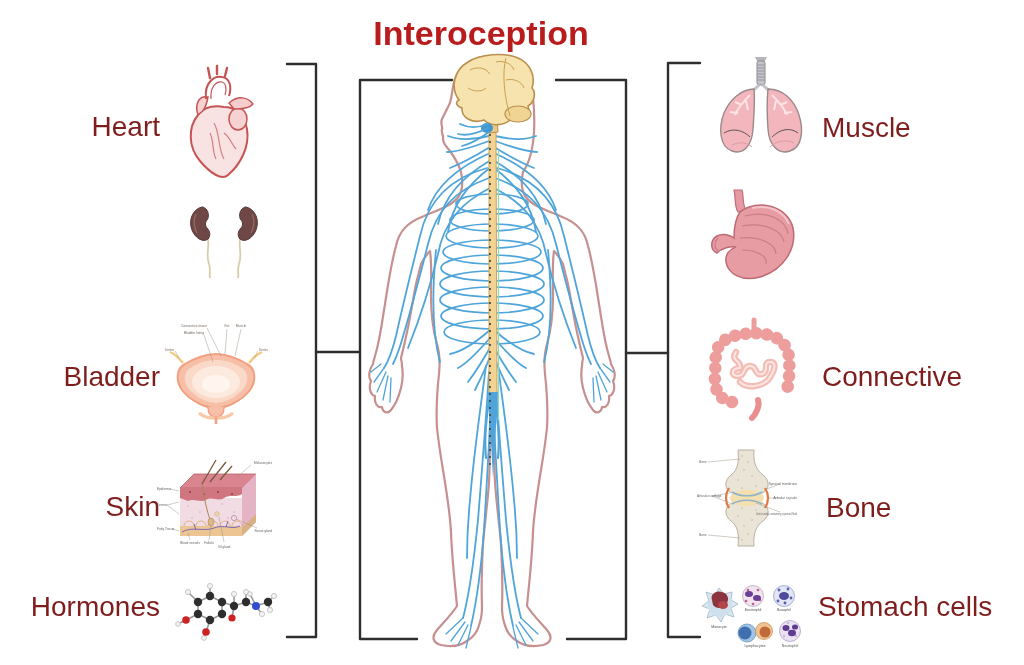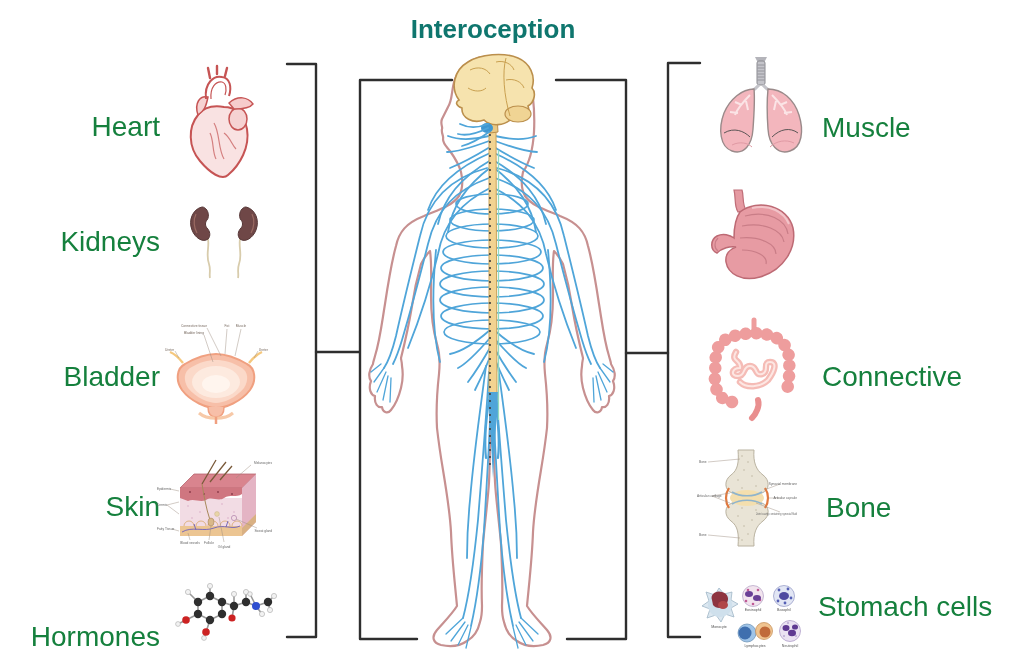--- a/index.html
+++ b/index.html
@@ -1,20 +1,20 @@
 <!DOCTYPE html>
 <html><head>
 <meta charset="utf-8">
 <style>
   html,body{margin:0;padding:0;background:#fff;}
   .stage{position:relative;width:1024px;height:665px;background:#fff;overflow:hidden;
          font-family:"Liberation Sans",sans-serif;}
-  .page-title{position:absolute;left:332px;top:14px;width:322px;text-align:center;
-              font-size:26px;font-weight:700;color:#0f766e;}
-  .organ-label{position:absolute;font-size:28px;color:#15803d;line-height:34px;white-space:nowrap;}
+  .page-title{position:absolute;left:320px;top:14px;width:322px;text-align:center;
+              font-size:34px;font-weight:700;color:#b91c1c;}
+  .organ-label{position:absolute;font-size:28px;color:#7f1d1d;line-height:34px;white-space:nowrap;}
   .organ-label.left{width:160px;text-align:right;left:0;}
   .icon{position:absolute;}
   .icon svg{width:100%;height:100%;display:block;}
   svg text{font-family:"Liberation Sans",sans-serif;}
   .tt{font-size:3.3px;fill:#77695f;}
   .tg{font-size:3.2px;fill:#666;}
   .tc{font-size:3.6px;fill:#555;}
   .leader{stroke:#9a8a7e;stroke-width:0.45;fill:none;}
   .nerve{stroke:#4fa5d9;stroke-width:1.8;fill:none;stroke-linecap:round;}
   .frameln{stroke:#2e2e2e;stroke-width:2.4;fill:none;stroke-linecap:round;stroke-linejoin:round;}
@@ -146,24 +146,23 @@
                  M506,80 C514,78 522,82 524,88 M468,88 C474,92 482,92 486,88
                  M506,58 C502,72 504,96 510,116" fill="none" stroke="#c9a050" stroke-width="1"></path>
         <ellipse cx="487" cy="128" rx="6" ry="5" fill="#3f97d0"></ellipse>
         <path d="M488,124 C478,128 468,128 460,124 M488,128 C476,134 466,136 458,134
                  M489,132 C478,140 470,144 462,146" class="nerve" stroke-width="2.4"></path>
       </g>
     </g>
   </svg>
 
   <div class="organ-label left" style="top:110px">Heart</div>
-  <div class="organ-label left" style="top:225px">Kidneys</div>
   <div class="organ-label left" style="top:490px">Skin</div>
   <div class="organ-label left" style="top:360px">Bladder</div>
-  <div class="organ-label left" style="top:620px">Hormones</div>
+  <div class="organ-label left" style="top:590px">Hormones</div>
 
   <div class="icon" style="left:170px;top:63px;width:100px;height:125px">
     <svg viewBox="0 0 100 125">
       <path d="M28,52 C18,64 18,84 30,98 C40,110 52,118 58,112 C70,102 80,84 77,66 C74,50 64,44 54,44 C42,42 34,44 28,52 Z" fill="#f9e2e2" stroke="#c65454" stroke-width="2"></path>
       <path d="M28,52 C24,40 30,32 38,34 C36,44 34,48 28,52 Z" fill="#f6d2d2" stroke="#c65454" stroke-width="1.5"></path>
       <ellipse cx="68" cy="56" rx="9" ry="11" fill="#f6d2d2" stroke="#c65454" stroke-width="1.5"></ellipse>
       <path d="M36,36 C34,20 44,12 52,14 C60,15 62,24 59,33" fill="none" stroke="#c65454" stroke-width="2"></path>
       <path d="M41,36 C40,24 46,18 52,19 C56,20 57,26 55,32" fill="none" stroke="#c65454" stroke-width="1.2"></path>
       <path d="M40,15 L38,5 M47,11 L47,3 M55,13 L57,5" stroke="#c65454" stroke-width="2.4" fill="none" stroke-linecap="round"></path>
       <path d="M59,40 C68,32 78,34 83,41 C80,45 72,46 64,46 Z" fill="#f6cccc" stroke="#c65454" stroke-width="1.4"></path>

